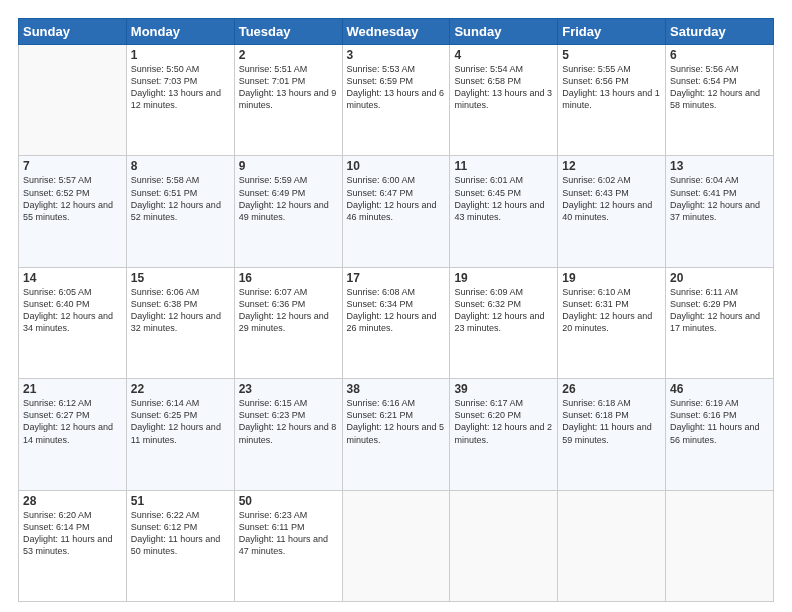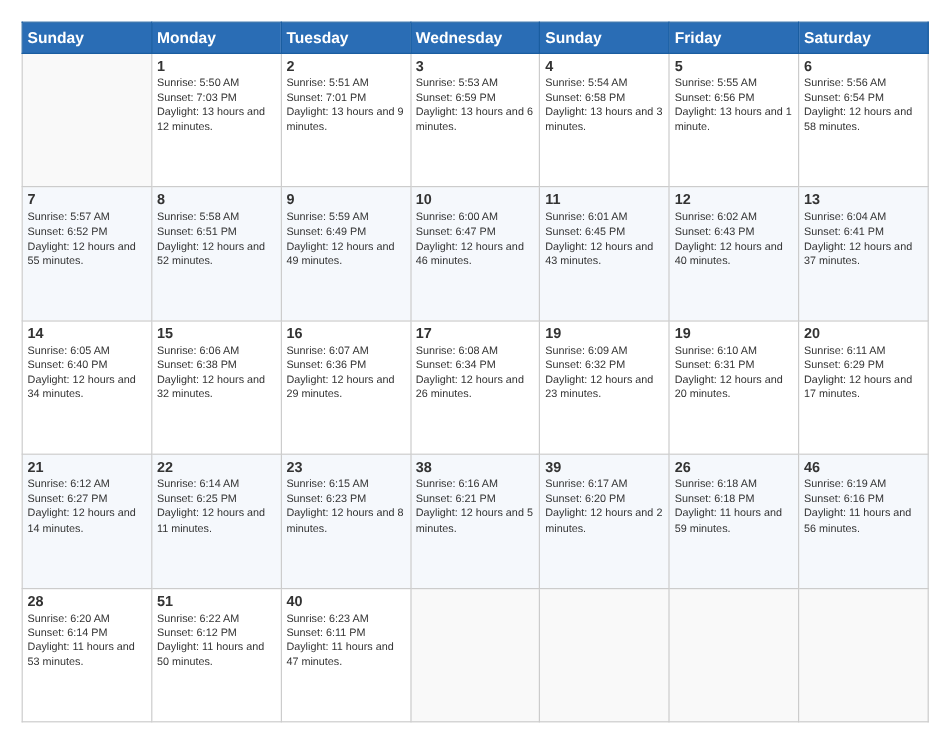--- a/index.html
+++ b/index.html
@@ -235,21 +235,21 @@
         <tr>
           <td>
             <div class="day-number">28</div>
             <div class="cell-info">Sunrise: 6:20 AM<br>Sunset: 6:14 PM<br>Daylight: 11 hours and 53 minutes.</div>
           </td>
           <td>
             <div class="day-number">51</div>
             <div class="cell-info">Sunrise: 6:22 AM<br>Sunset: 6:12 PM<br>Daylight: 11 hours and 50 minutes.</div>
           </td>
           <td>
-            <div class="day-number">40</div>
+            <div class="day-number">50</div>
             <div class="cell-info">Sunrise: 6:23 AM<br>Sunset: 6:11 PM<br>Daylight: 11 hours and 47 minutes.</div>
           </td>
           <td class="empty-cell"></td>
           <td class="empty-cell"></td>
           <td class="empty-cell"></td>
           <td class="empty-cell"></td>
         </tr>
       </tbody>
   </table>
 </div>

